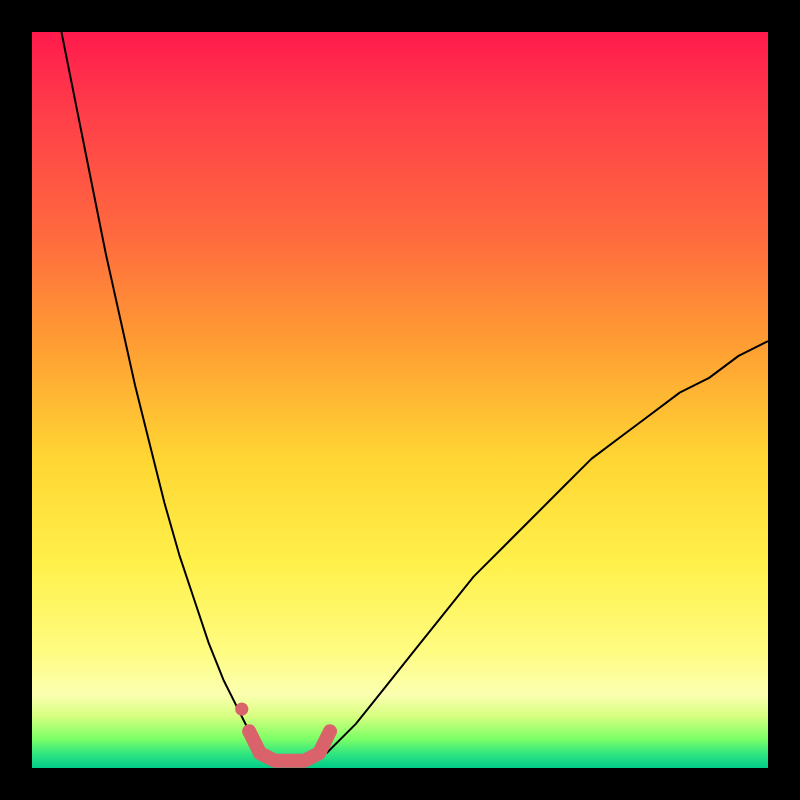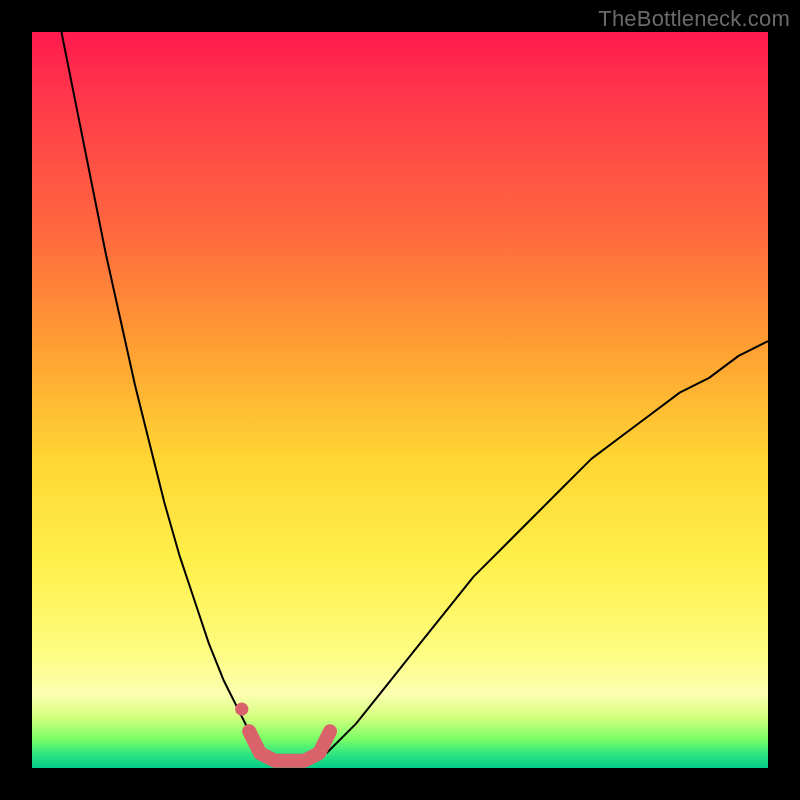--- a/index.html
+++ b/index.html
@@ -59,21 +59,20 @@
     width: 736px;
     height: 736px;
     overflow: visible;
   }
 </style>
 </head>
 <body>
 
 <div class="frame">
 
-  <div class="watermark">TheBottleneck.com</div>
 
   <div class="plot-area">
     <svg class="curves" viewBox="0 0 100 100" preserveAspectRatio="none">
       <g>
           <path d="M4 0 L6 10 L8 20 L10 30 L12 39 L14 48 L16 56 L18 64 L20 71 L22 77 L24 83 L26 88 L28 92 L30 96 L31 98" fill="none" stroke="#000000" stroke-width="2" stroke-linejoin="round" vector-effect="non-scaling-stroke"></path>
           <path d="M40 98 L44 94 L48 89 L52 84 L56 79 L60 74 L64 70 L68 66 L72 62 L76 58 L80 55 L84 52 L88 49 L92 47 L96 44 L100 42" fill="none" stroke="#000000" stroke-width="2" stroke-linejoin="round" vector-effect="non-scaling-stroke"></path>
           <path d="M29.5 95 L31 98 L33 99 L35 99 L37 99 L39 98 L40.5 95" fill="none" stroke="#d9626b" stroke-width="14" stroke-linecap="round" stroke-linejoin="round" vector-effect="non-scaling-stroke"></path>
           <circle cx="28.5" cy="92" r="0.9" fill="#d9626b" vector-effect="non-scaling-stroke"></circle>
         </g>
     </svg>

